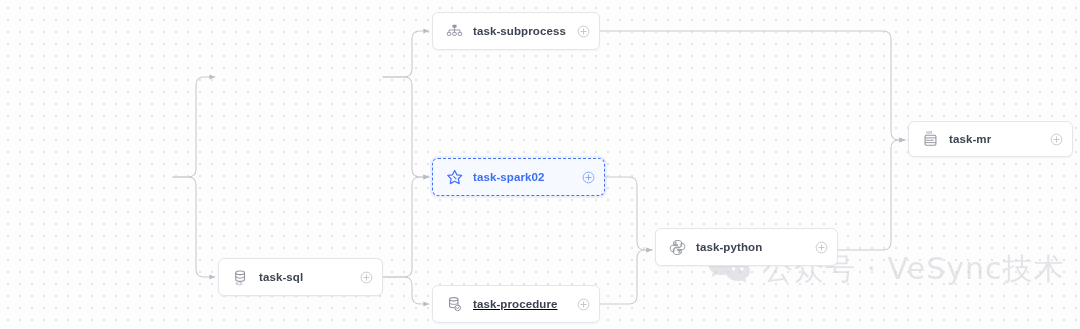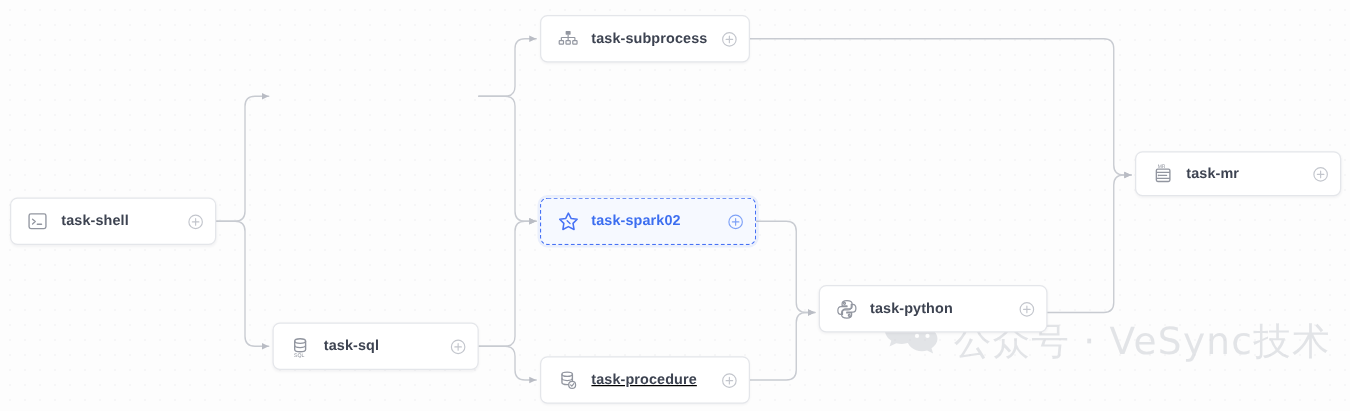--- a/index.html
+++ b/index.html
@@ -47,21 +47,21 @@
     border:1px dashed #4772f5;
     background:#f6f9ff;
     box-shadow:0 0 0 2px rgba(71,114,245,0.10);
   }
   .node.selected .nm{color:#3c6ef0;}
   .node.selected .ic{color:#4772f5;}
   .node.selected .plus{color:#7fa2f7;}
 
   #watermark{
     position:absolute;left:706px;top:249px;
-    display:flex;align-items:flex-end;gap:11px;
+    display:flex;align-items:flex-start;gap:11px;
     z-index:3;pointer-events:none;
     opacity:.5;
   }
   #watermark .wx{flex:0 0 auto;color:#c9ccd2;}
   #watermark .wt{
     font-size:30px;color:#c9ccd2;
     font-family:"DejaVu Sans","Liberation Sans",sans-serif;
     letter-spacing:1px;white-space:nowrap;
   }
 </style>
@@ -93,36 +93,20 @@
       <path d="M600,177 H629 Q637,177 637,185 V242 Q637,250 645,250 H652"></path>
 
       <path d="M600,304 H629 Q637,304 637,296 V258 Q637,250 645,250 H652"></path>
 
       <path d="M600,31 H883 Q891,31 891,39 V132 Q891,140 899,140 H905"></path>
 
       <path d="M820,250 H883 Q891,250 891,242 V148 Q891,140 899,140 H905"></path>
     </g>
   </svg>
 
-  <div class="node" style="left:8px;top:158px;width:165px;height:38px;">
-    <span class="ic">
-      <svg width="18" height="18" viewBox="0 0 20 20">
-          <rect x="2.5" y="3.5" width="15" height="13" rx="1.6" fill="none" stroke="currentColor" stroke-width="1.2"></rect>
-          <path d="M5.6 8.2 L8 10.3 L5.6 12.4" fill="none" stroke="currentColor" stroke-width="1.2" stroke-linecap="round" stroke-linejoin="round"></path>
-          <path d="M9.8 12.7 H13.6" stroke="currentColor" stroke-width="1.2" stroke-linecap="round"></path>
-        </svg>
-    </span>
-    <span class="nm">task-shell</span>
-    <span class="plus">
-      <svg width="13" height="13" viewBox="0 0 14 14">
-          <circle cx="7" cy="7" r="5.8" fill="none" stroke="currentColor" stroke-width="1"></circle>
-          <path d="M7 4.2 V9.8 M4.2 7 H9.8" stroke="currentColor" stroke-width="1" stroke-linecap="round"></path>
-        </svg>
-    </span>
-  </div>
 
 
   <div class="node" style="left:218px;top:258px;width:165px;height:38px;">
     <span class="ic">
       <svg width="19" height="19" viewBox="0 0 20 20">
           <ellipse cx="9.6" cy="5.1" rx="4.6" ry="1.9" fill="none" stroke="currentColor" stroke-width="1.15"></ellipse>
           <path d="M5 5.1 V12.2 C5 13.25 7.06 14.1 9.6 14.1 C12.14 14.1 14.2 13.25 14.2 12.2 V5.1" fill="none" stroke="currentColor" stroke-width="1.15"></path>
           <path d="M5 8.7 C5 9.75 7.06 10.6 9.6 10.6 C12.14 10.6 14.2 9.75 14.2 8.7" fill="none" stroke="currentColor" stroke-width="1.05"></path>
           <text x="4.4" y="18.3" font-size="4.4" font-family="Liberation Sans, sans-serif" fill="currentColor">SQL</text>
         </svg>

